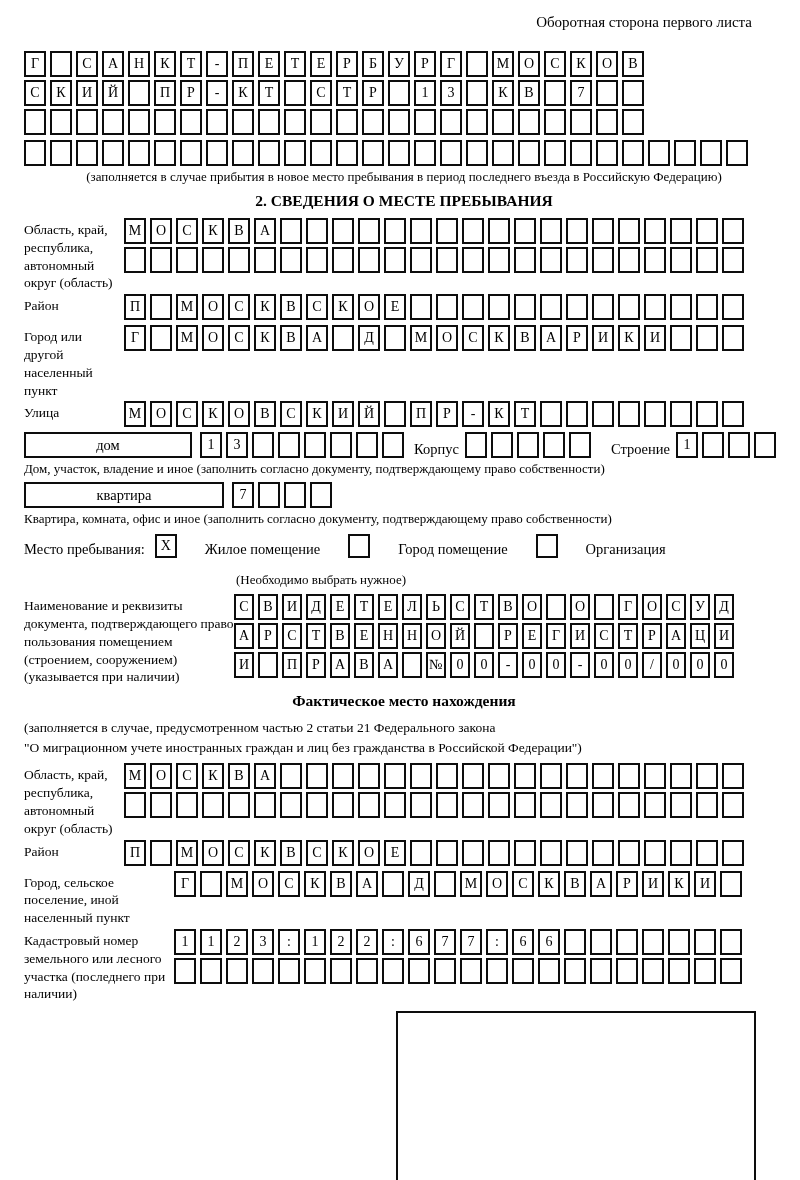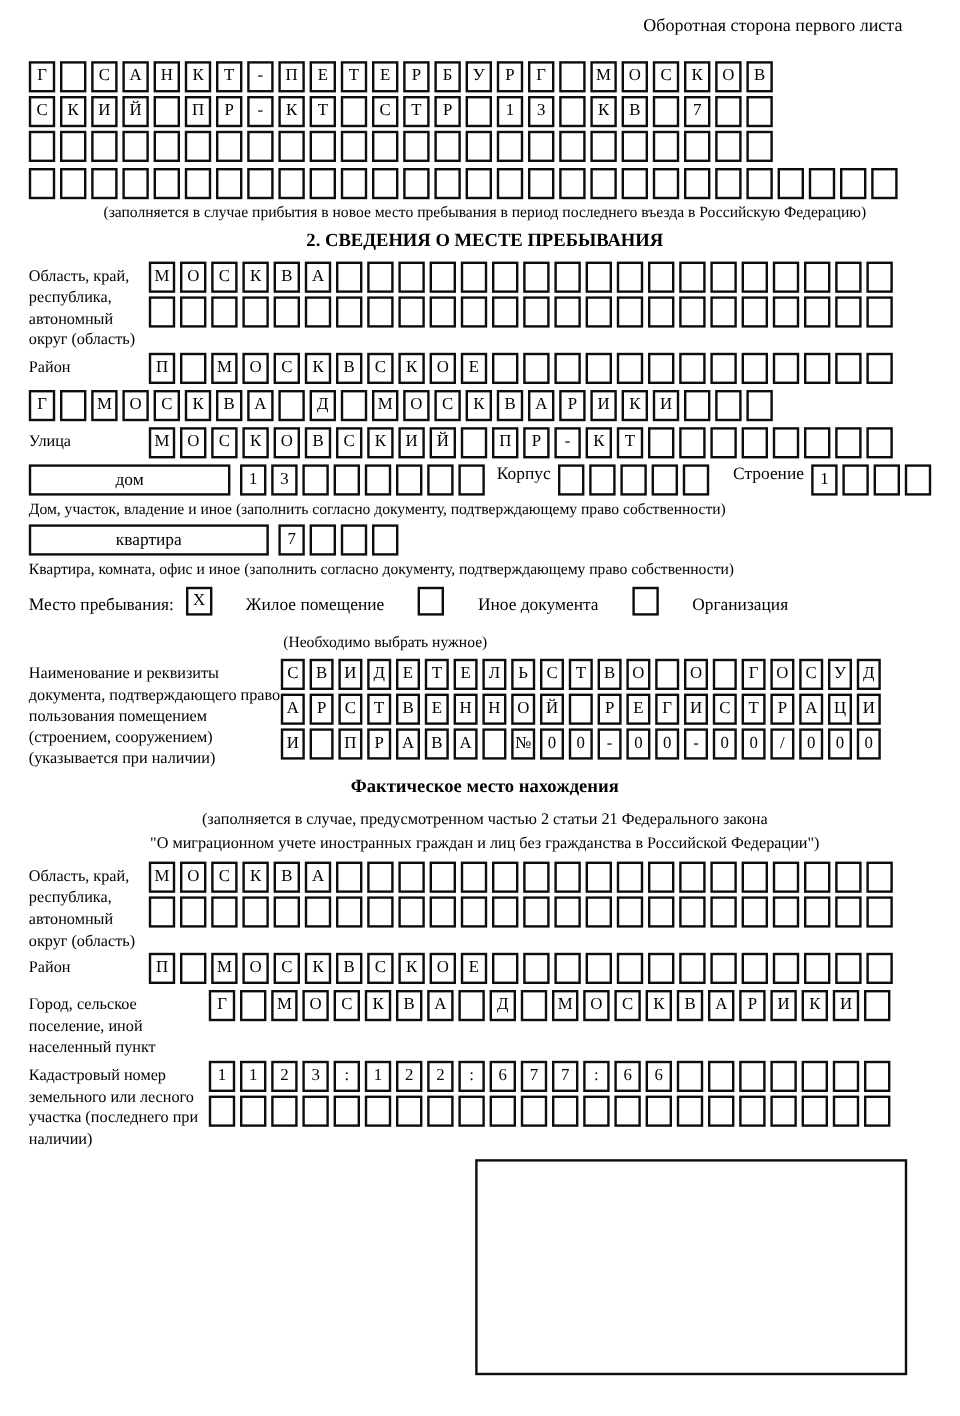--- a/index.html
+++ b/index.html
@@ -17,36 +17,36 @@
   .box-row{display:flex;margin-bottom:3px;}
   .box{
     display:inline-flex;align-items:center;justify-content:center;flex:none;
     width:18px;height:22px;border:2px solid #0d0d0d;margin-right:4px;
     font-size:14px;line-height:1;background:#fff;
   }
   .sm .box{width:16px;}
   .note{font-size:13px;line-height:1.3;margin:1px 0 4px 0;}
   .note-c{text-align:center;}
   .sec-title{text-align:center;font-weight:bold;font-size:15.5px;margin:6px 0 8px 0;}
-  .inline-row{display:flex;align-items:flex-start;margin-bottom:3px;}
+  .inline-row{display:flex;align-items:flex-end;margin-bottom:3px;}
   .type-rect{
     display:inline-flex;align-items:center;justify-content:center;flex:none;
     height:22px;border:2px solid #0d0d0d;font-size:14.5px;background:#fff;margin-right:8px;
   }
   .dom-rect{width:164px;} .kv-rect{width:196px;font-family:Liberation Serif, serif;}
   .inline-lbl{font-size:14.5px;margin:0 6px;flex:none;}
   .gap-l{margin-left:16px;}
   .check-row{display:flex;align-items:flex-end;font-size:14.5px;margin:6px 0 2px 0;}
   .cbox{
     display:inline-flex;align-items:center;justify-content:center;flex:none;
     width:18px;height:20px;border:2px solid #0d0d0d;font-size:14px;margin:0 10px;
   }
   .opt-lbl{margin-right:18px;margin-left:18px;}
   .sub-note{font-size:13px;margin:14px 0 6px 212px;}
-  .fact-note{text-align:center;font-size:13.5px;line-height:1.45;margin-bottom:6px;}
+  .fact-note{font-size:13.5px;line-height:1.45;margin-bottom:6px;}
   .stamp{width:356px;height:176px;border:2px solid #0d0d0d;margin:8px 0 8px 372px;}
 </style>
 </head>
 <body>
 
 <div class="page">
 
   <div class="hdr">Оборотная сторона первого листа</div>
 
   <div class="field">
@@ -247,20 +247,21 @@
         <span class="box"></span>
         <span class="box"></span>
         <span class="box"></span>
         <span class="box"></span>
         <span class="box"></span>
         <span class="box"></span>
       </div>
   </div>
 
   <div class="field">
+    <div class="flabel w100">Город или другой населенный пункт</div>
     <div class="box-row">
         <span class="box">Г</span>
         <span class="box"></span>
         <span class="box">М</span>
         <span class="box">О</span>
         <span class="box">С</span>
         <span class="box">К</span>
         <span class="box">В</span>
         <span class="box">А</span>
         <span class="box"></span>
@@ -351,21 +352,21 @@
         <span class="box"></span>
       </span>
   </div>
   <div class="note">Квартира, комната, офис и иное (заполнить согласно документу, подтверждающему право собственности)</div>
 
   <div class="check-row">
     <span>Место пребывания:</span>
     <span class="cbox">X</span>
     <span class="opt-lbl">Жилое помещение</span>
     <span class="cbox"></span>
-    <span class="opt-lbl">Иное документа</span>
+    <span class="opt-lbl">Город помещение</span>
     <span class="cbox"></span>
     <span class="opt-lbl">Организация</span>
   </div>
   <div class="sub-note">(Необходимо выбрать нужное)</div>
 
   <div class="field">
     <div class="flabel w210">Наименование и реквизиты документа, подтверждающего право пользования помещением (строением, сооружением) (указывается при наличии)</div>
     <div class="rows sm">
       <div class="box-row">
           <span class="box">С</span>

